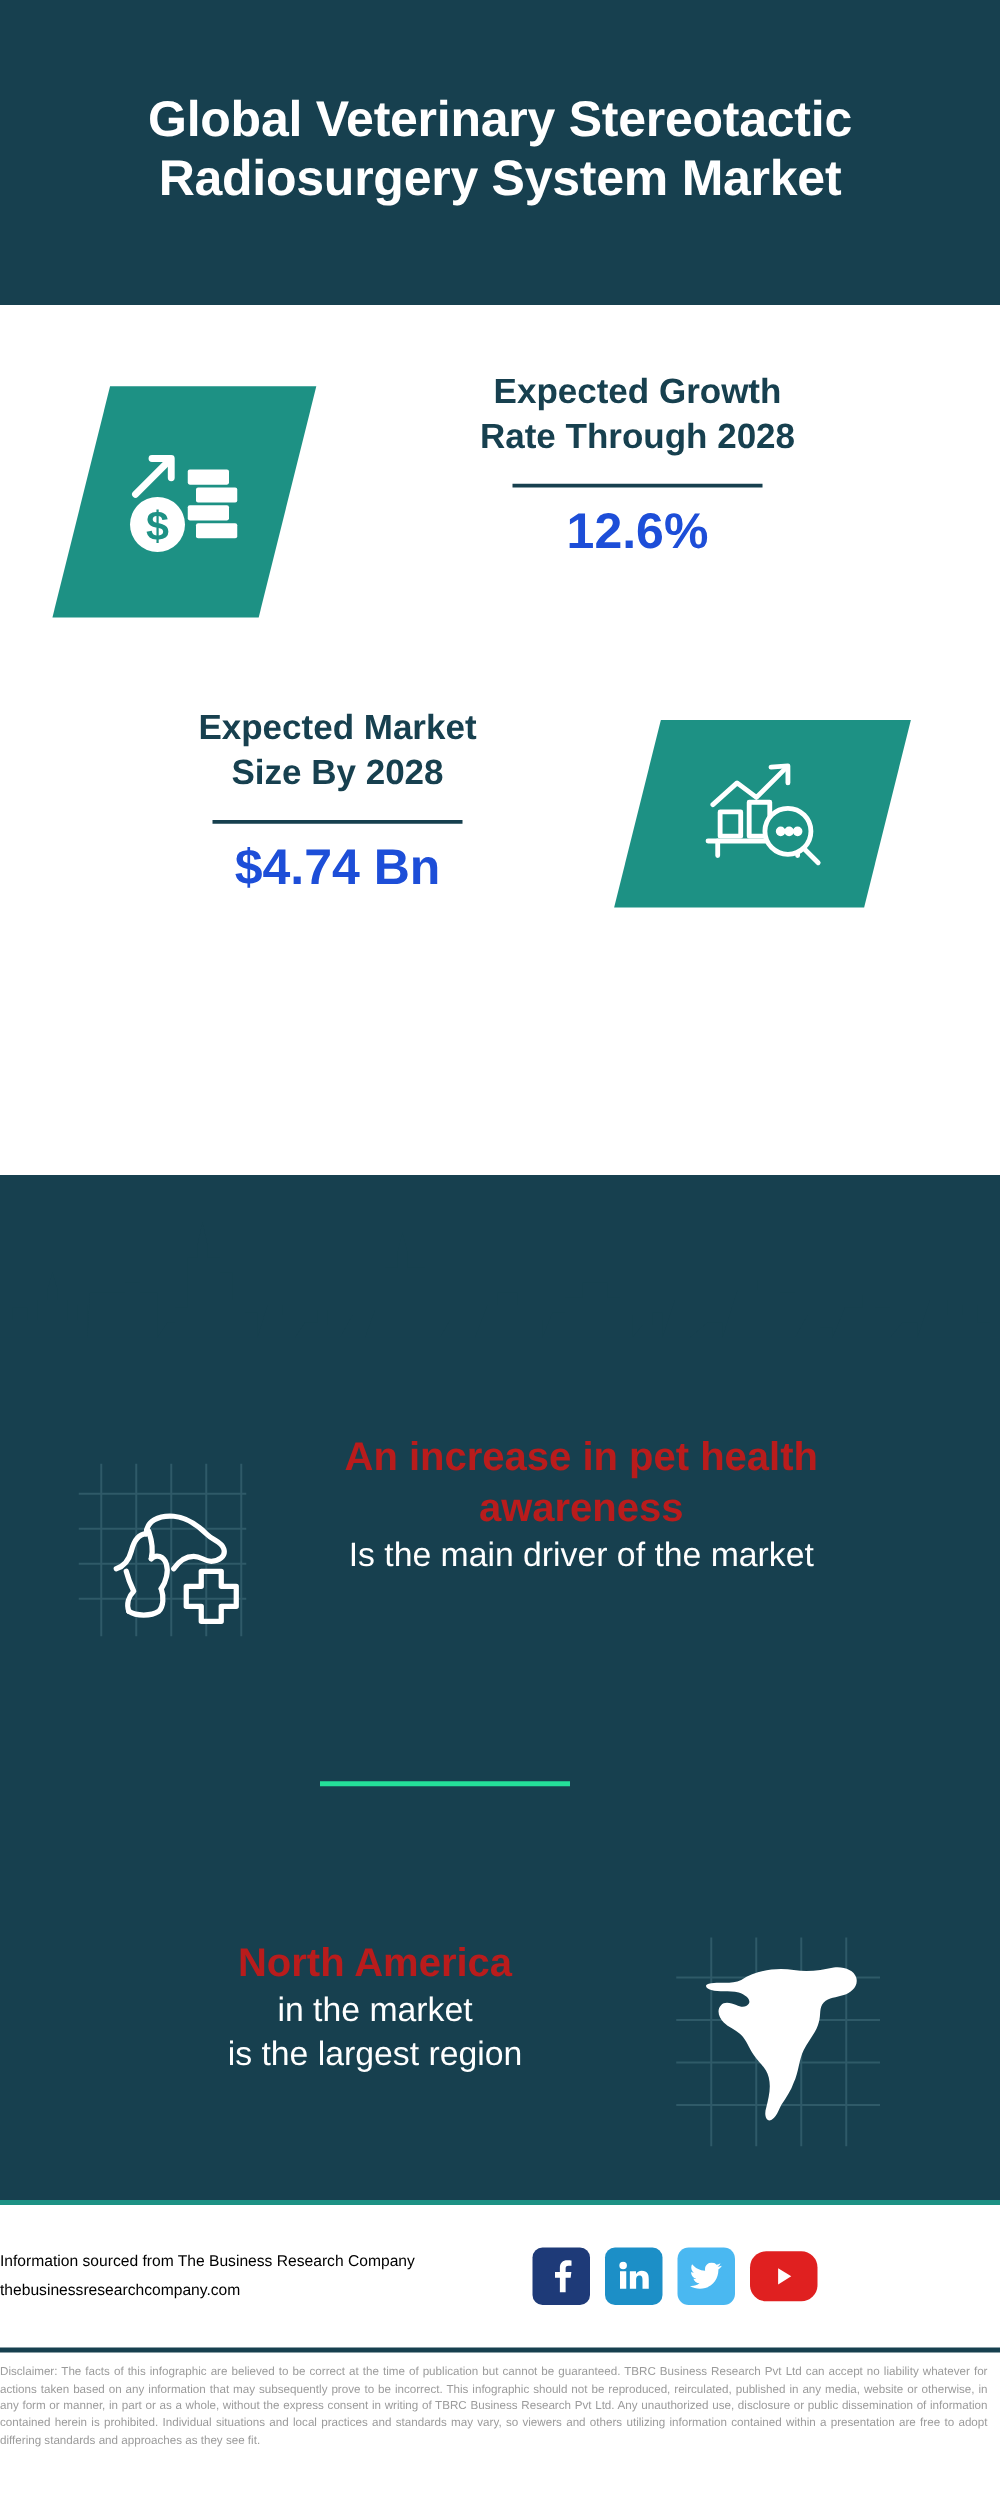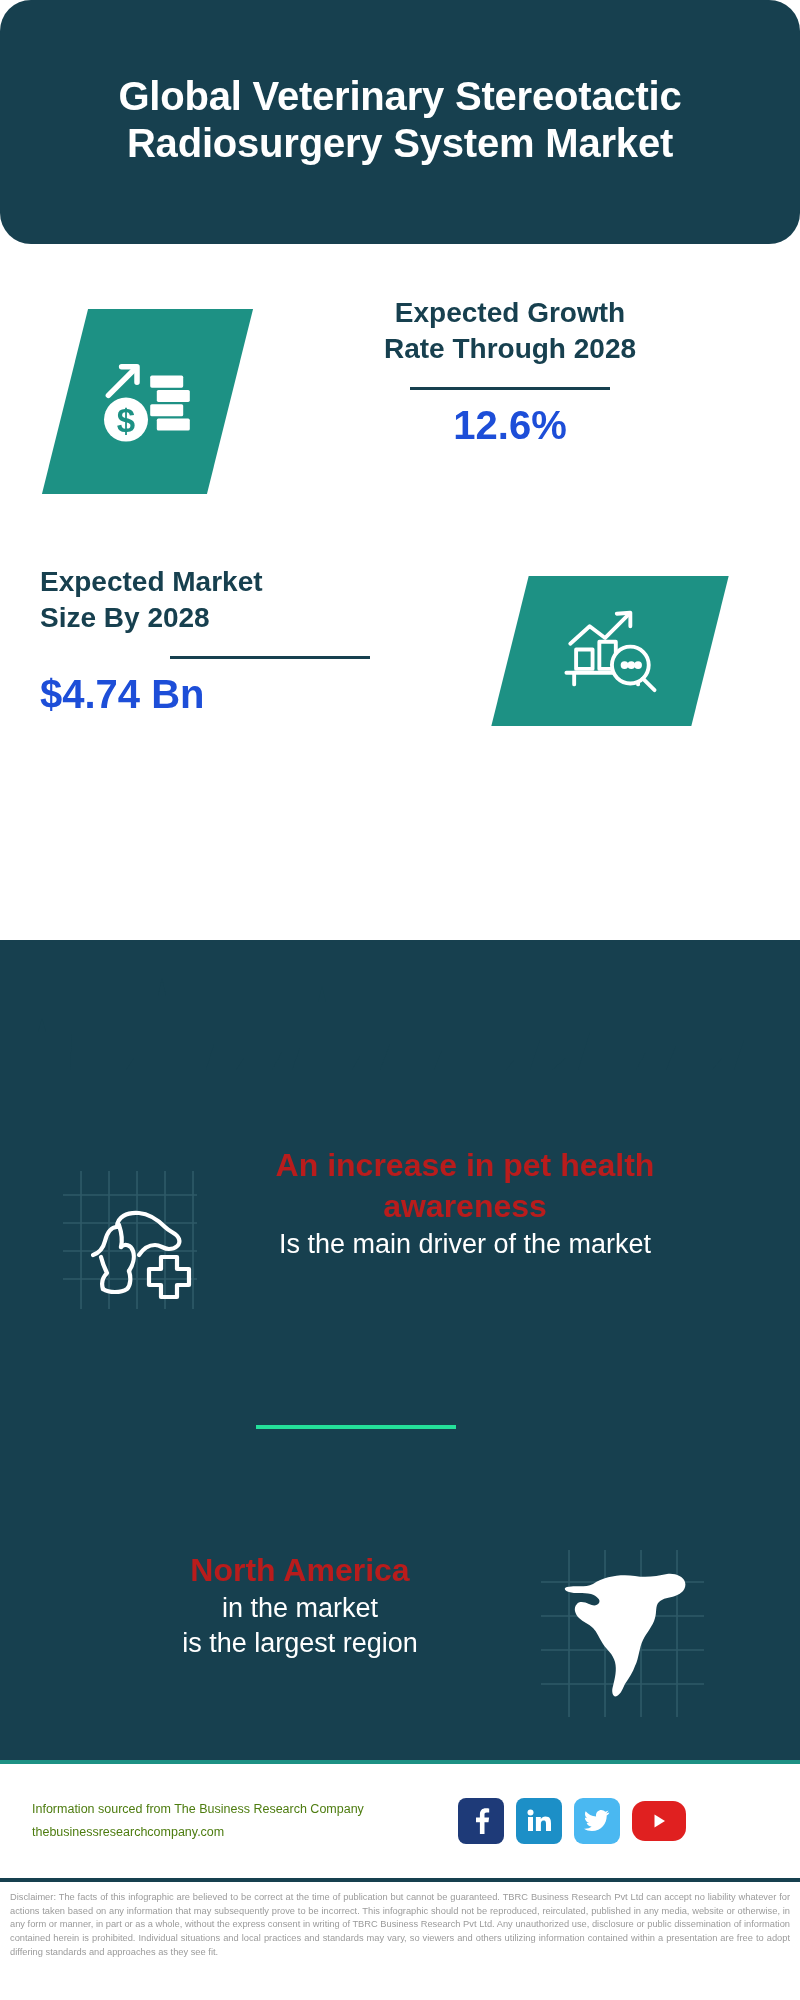--- a/index.html
+++ b/index.html
@@ -20,21 +20,20 @@
   
   .header {
     position: absolute;
     left: 0; top: 0;
     width: 800px; height: 244px;
     background: #17404f;
     display: flex;
     align-items: center;
     justify-content: center;
     padding: 10px 30px 14px;
-    border-radius: 31px;
   }
   .header-title {
     color: #ffffff;
     font-size: 40px;
     line-height: 1.17;
     font-weight: bold;
     text-align: center;
     letter-spacing: -0.2px;
   }
 
@@ -92,20 +91,21 @@
   
   .size-block {
     position: absolute;
     left: 0; top: 310px;
     width: 800px; height: 230px;
   }
   .size-text {
     position: absolute;
     left: 40px; top: 10px;
     width: 460px;
+    text-align: center;
   }
   .size-tile { left: 510px; top: 22px; width: 200px; height: 150px; }
 
   
   .dark-zone {
     position: absolute;
     left: 0; top: 940px;
     width: 800px; height: 820px;
     background: #17404f;
   }
@@ -173,23 +173,22 @@
   .footer-bar {
     position: absolute;
     left: 0; top: 1760px;
     width: 800px; height: 118px;
     background: #ffffff;
     border-top: 4px solid #1d9184;
     display: flex;
     align-items: center;
   }
   .source-text {
-    margin-left: 32px;
     width: 420px;
-    color: #4d7c0f;
+    color: #000000;
     font-size: 12.5px;
     line-height: 1.85;
   }
   .social-row {
     display: flex;
     align-items: center;
     gap: 12px;
     margin-left: 6px;
   }
   .social {
@@ -204,21 +203,21 @@
   .s-tw { background: #4ab8f1; border-radius: 9px; }
   .s-yt { background: #e02020; border-radius: 13px; width: 54px; height: 40px; }
 
   
   .disclaimer {
     position: absolute;
     left: 0; top: 1878px;
     width: 800px; height: 122px;
     background: #ffffff;
     border-top: 4px solid #17404f;
-    padding: 9px 10px 0 10px;
+    padding: 9px 10px 0 0;
   }
   .disclaimer p {
     color: #9b9b9b;
     font-size: 9.3px;
     line-height: 1.47;
     text-align: justify;
   }
 </style>
 </head>
 <body>

